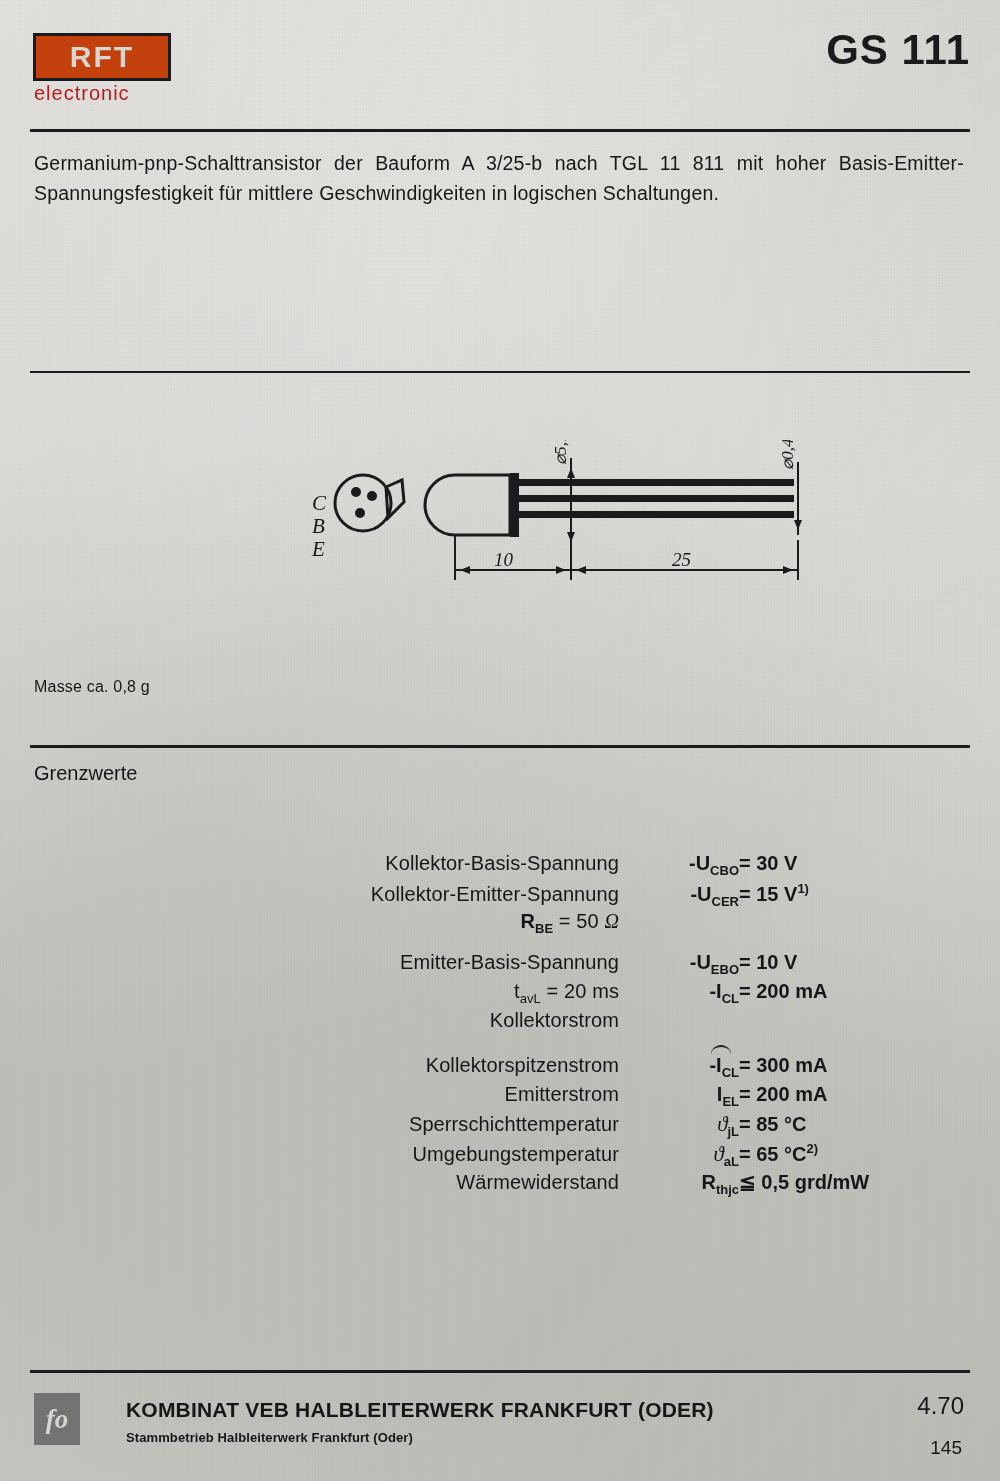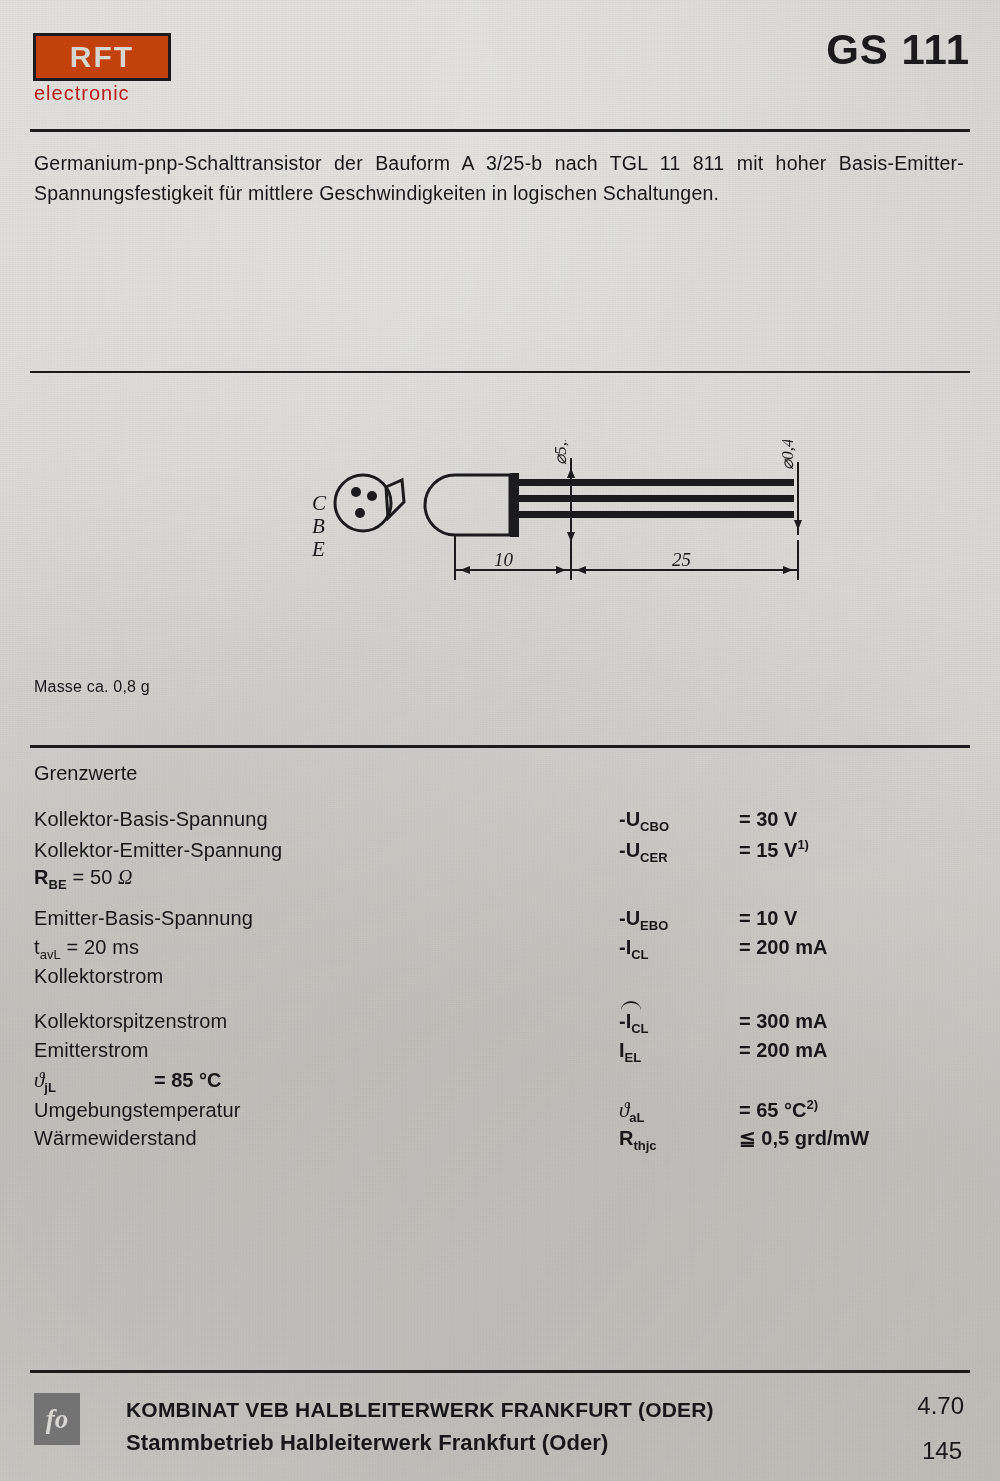--- a/index.html
+++ b/index.html
@@ -117,22 +117,23 @@
 
   
   .grenz-title {
     position: absolute;
     left: 34px; top: 762px;
     font-size: 20px;
     font-weight: normal;
   }
   .table {
     position: absolute;
-    left: 34px; top: 808px;
+    left: 34px; top: 852px;
     width: 900px;
+    text-align: right;
   }
   .row {
     display: flex;
     align-items: baseline;
     height: 29px;
   }
   .row .name {
     width: 585px;
     font-size: 20px;
     letter-spacing: 0.1px;
@@ -181,33 +182,33 @@
   .footer-line1 {
     position: absolute;
     left: 126px; top: 1398px;
     font-size: 21px;
     font-weight: bold;
     letter-spacing: 0.2px;
   }
   .footer-line2 {
     position: absolute;
     left: 126px; top: 1430px;
-    font-size: 22px;
+    font-size: 13px;
     font-weight: bold;
     letter-spacing: 0.1px;
   }
   .footer-date {
     position: absolute;
     right: 36px; top: 1392px;
     font-size: 24px;
   }
   .footer-page {
     position: absolute;
     right: 38px; top: 1437px;
-    font-size: 24px;
+    font-size: 19px;
     margin-left: 48px;
   }
 </style>
 </head>
 <body>
 
 <div class="page"></div>
 <div class="noise"></div>
 
 <div class="content">
@@ -355,20 +356,21 @@
 
     <div class="row">
       <div class="name">Emitterstrom</div>
       <div class="sym">
         <span>I</span><span class="sub">EL</span>
       </div>
       <div class="val">= 200 mA</div>
     </div>
 
     <div class="row">
+      <div class="name">Sperrschichttemperatur</div>
       <div class="sym">
         <span class="ital nobold" style="font-size:21px">ϑ</span><span class="sub">jL</span>
       </div>
       <div class="val">= 85 °C</div>
     </div>
 
     <div class="row">
       <div class="name">Umgebungstemperatur</div>
       <div class="sym">
         <span class="ital nobold" style="font-size:21px">ϑ</span><span class="sub">aL</span>

